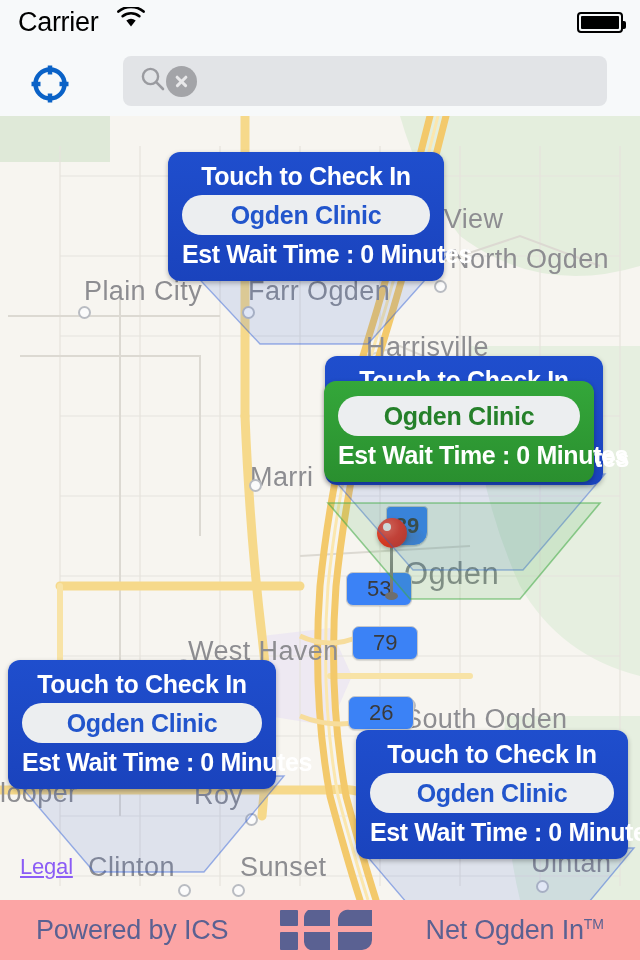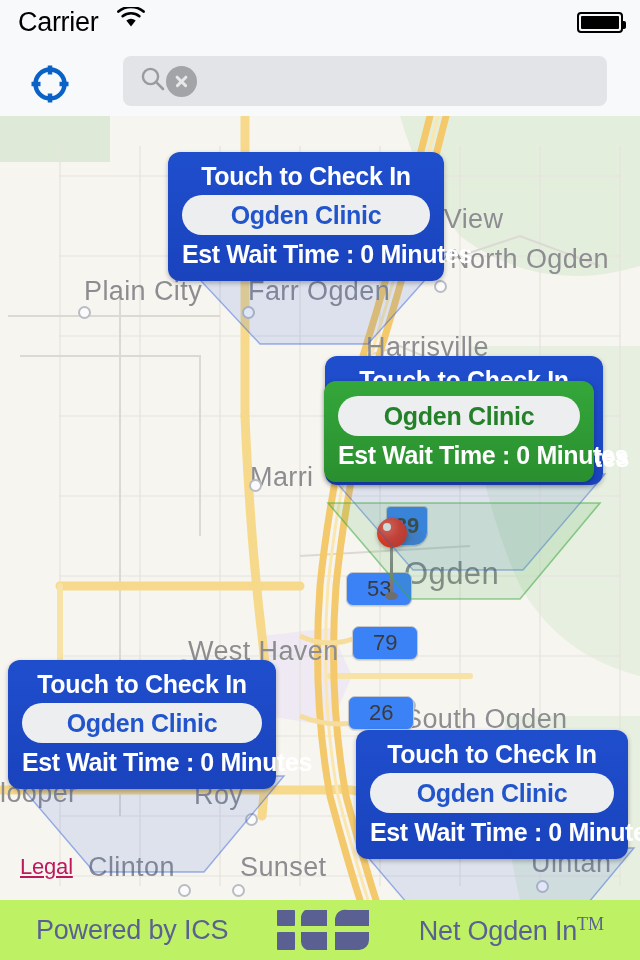--- a/index.html
+++ b/index.html
@@ -115,21 +115,21 @@
     width:8px; height:8px; border-radius:50%; background:#fff; opacity:.95;
   }
   .pin-shadow{
     position:absolute; left:26px; top:26px; width:46px; height:26px;
     background:radial-gradient(ellipse at center, rgba(90,90,90,.42) 0%, rgba(120,120,120,0) 70%);
   }
 
   
   .legal{
     position:absolute; left:20px; bottom:20px;
-    font-size:22px; color:#be185d; text-decoration:underline;
+    font-size:22px; color:#8b5cf6; text-decoration:underline;
     letter-spacing:-0.2px;
   }
 
   
   .callout{ position:absolute; }
   .callout .cone{ position:absolute; left:0; top:0; }
   .bubble{
     position:relative;
     border-radius:12px;
     padding:10px 14px 12px 14px;
@@ -152,28 +152,28 @@
   .bubble.green .pill span{ color:#25802a; }
   .bubble .pill span{ font-size:25px; font-weight:700; white-space:nowrap; letter-spacing:-0.3px; }
   .bubble .wait{
     color:#fff; font-size:25px; font-weight:700; letter-spacing:-0.4px;
     white-space:nowrap; line-height:1.1;
   }
 
   
   .footer{
     position:absolute; left:0; bottom:0; width:640px; height:60px;
-    background:#bef264;
+    background:#fca5a5;
     display:flex; align-items:center; justify-content:space-between;
     padding:0 36px;
   }
   .footer .ftxt{
     font-size:27px; color:#5a6192; letter-spacing:-0.2px; white-space:nowrap;
   }
-  .footer .ftxt sup{ font-size:18px; vertical-align:super; letter-spacing:0;font-family:Liberation Serif, serif; }
+  .footer .ftxt sup{ font-size:14px; vertical-align:super; letter-spacing:0; }
   .ics-logo{ width:94px; height:44px; flex:0 0 auto; }
 </style>
 </head>
 <body>
 
 <div class="statusbar">
   <div class="sb-left">
     <span class="sb-carrier">Carrier</span>
     <span>
       <svg width="30" height="22" viewBox="0 0 30 22">

